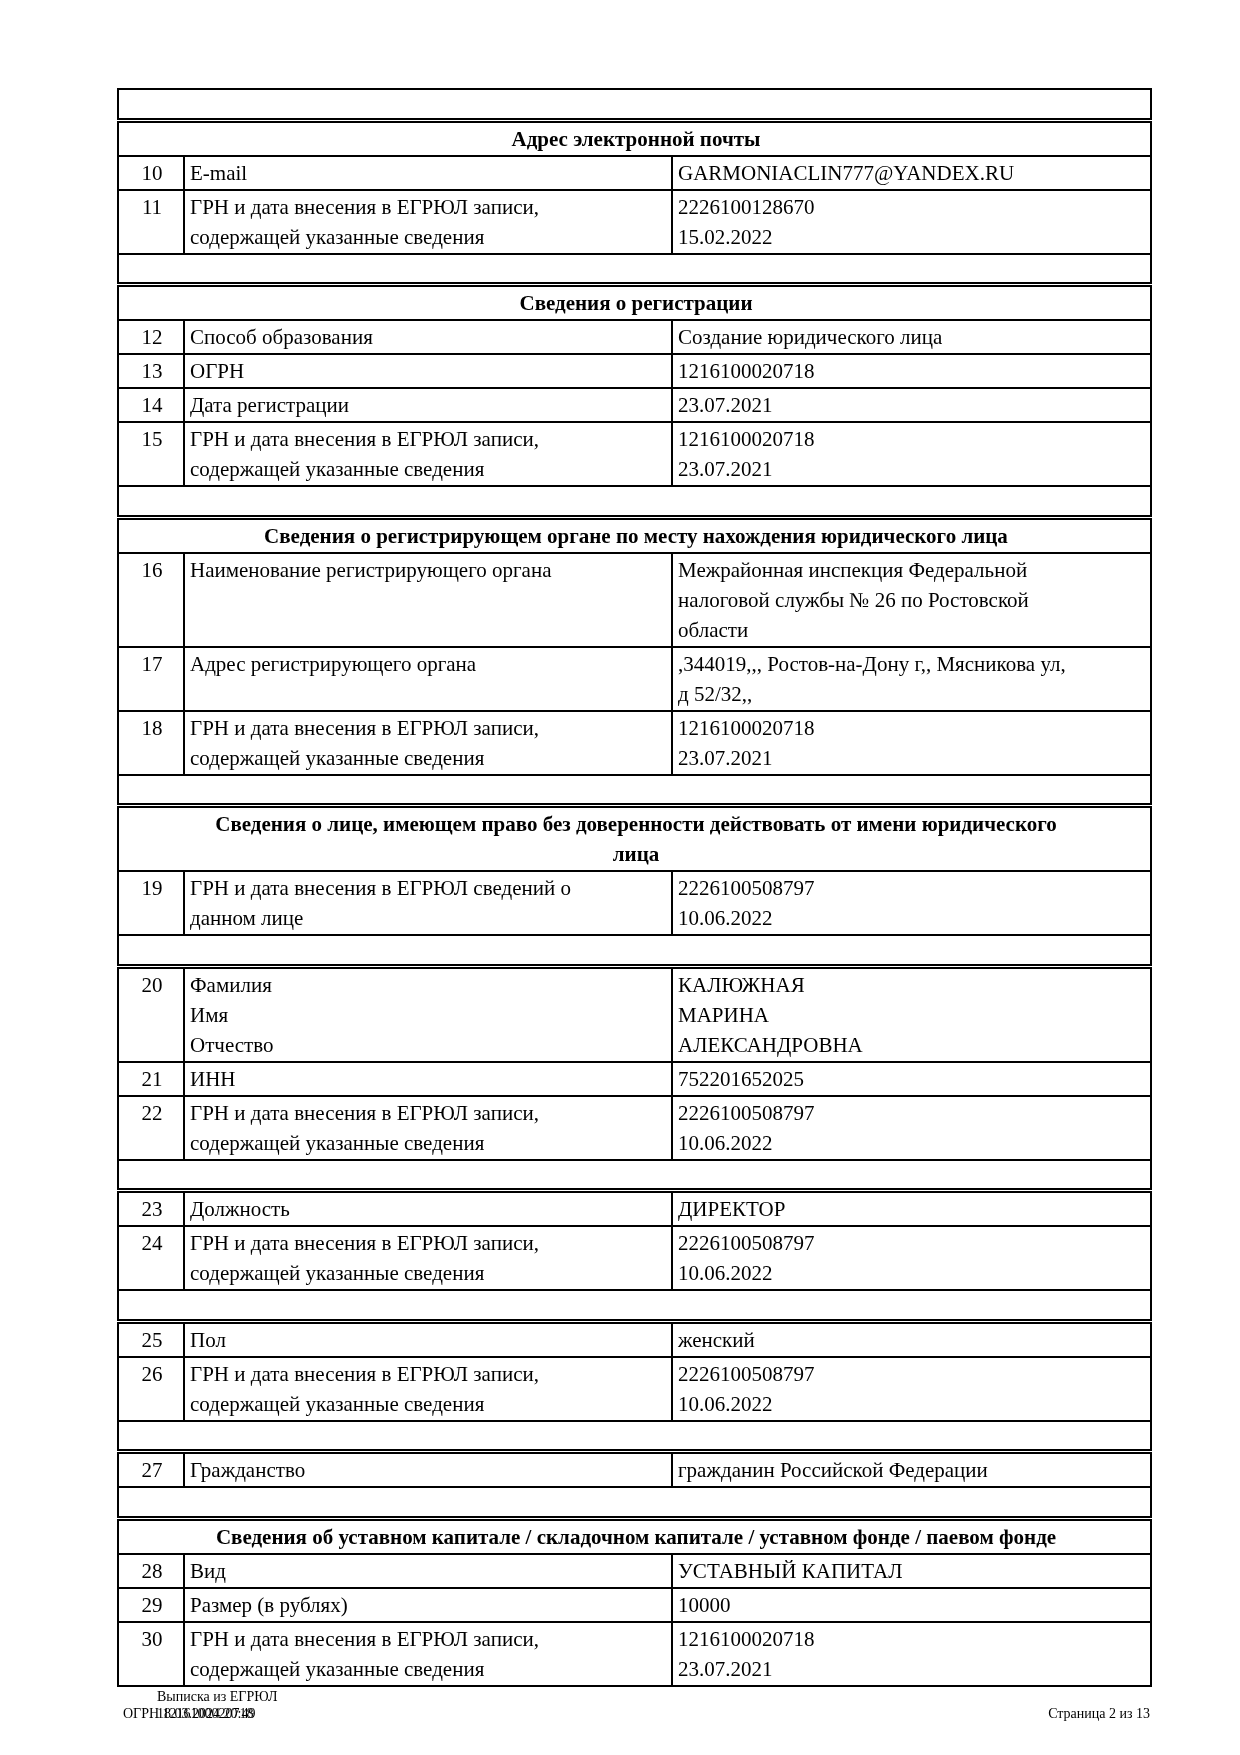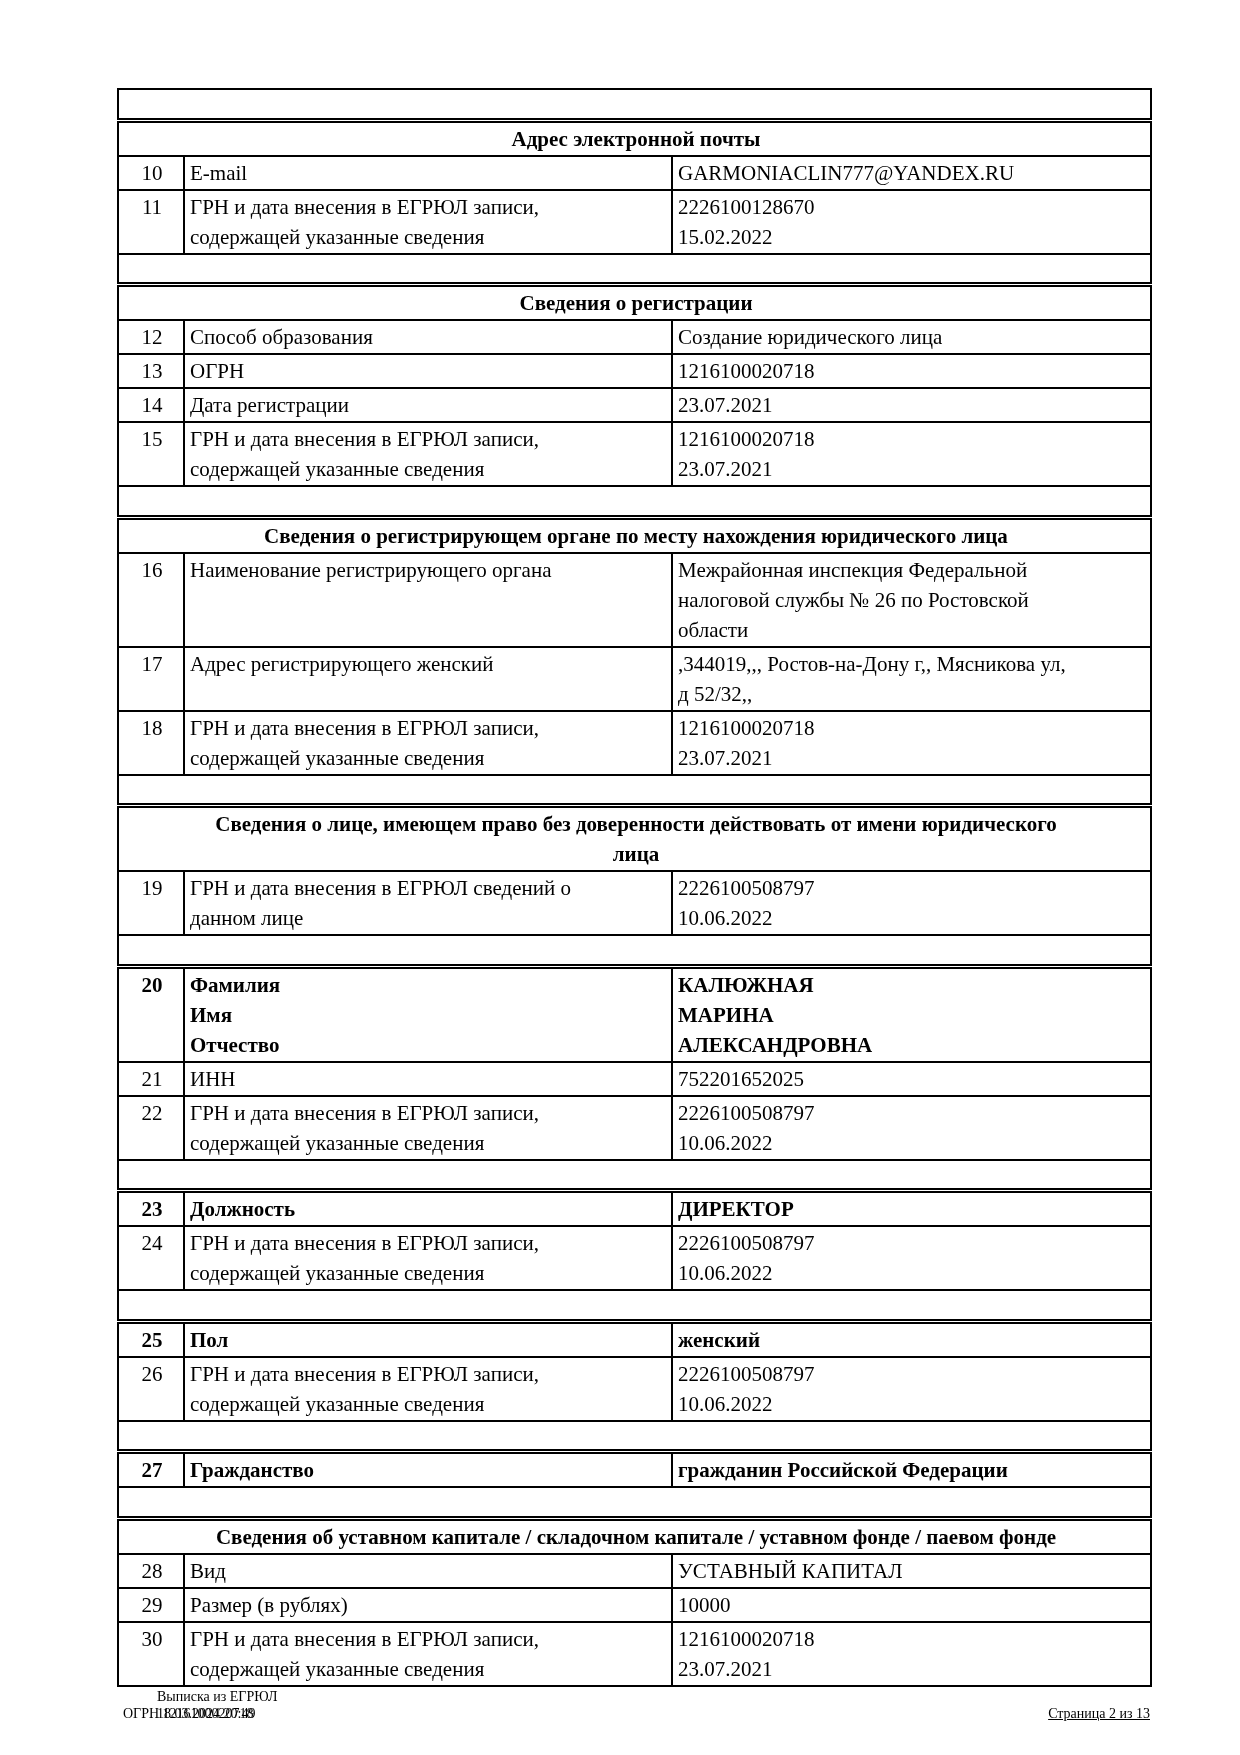--- a/index.html
+++ b/index.html
@@ -36,32 +36,32 @@
   }
   td.cell-empty-top {
     height: 31px;
     border-bottom: none;
   }
   td.cell-spacer {
     height: 31px;
     border-top: none;
     border-bottom: none;
   }
-  .thick-top { border-top: 5px double #000000 !important; font-weight: bold; }
+  .thick-top { border-top: 5px double #000000 !important; }
   .footer {
     position: absolute;
     left: 117px;
     top: 1688px;
     width: 1033px;
     font-size: 14px;
     line-height: 17px;
   }
   .footer-left { position: absolute; left: 0; top: 0; margin-left: 40px; }
   .footer-center { position: absolute; left: 6px; right: 0; top: 17px; text-align: left; }
-  .footer-right { position: absolute; right: 0; top: 17px; text-align: right; text-decoration: underline; }
+  .footer-right { position: absolute; right: 0; top: 17px; text-align: right; }
 </style>
 </head>
 <body>
 
 <table class="doc-table">
   <colgroup>
     <col style="width:66px">
     <col style="width:488px">
     <col style="width:479px">
   </colgroup>
@@ -155,21 +155,21 @@
         </td>
         <td class="cell-value">
           <div>Межрайонная инспекция Федеральной</div>
           <div>налоговой службы № 26 по Ростовской</div>
           <div>области</div>
         </td>
       </tr>
       <tr>
         <td class="cell-num">17</td>
         <td class="cell-label">
-          <div>Адрес регистрирующего женский</div>
+          <div>Адрес регистрирующего органа</div>
         </td>
         <td class="cell-value">
           <div>,344019,,, Ростов-на-Дону г,, Мясникова ул,</div>
           <div>д 52/32,,</div>
         </td>
       </tr>
       <tr>
         <td class="cell-num">18</td>
         <td class="cell-label">
           <div>ГРН и дата внесения в ЕГРЮЛ записи,</div>

